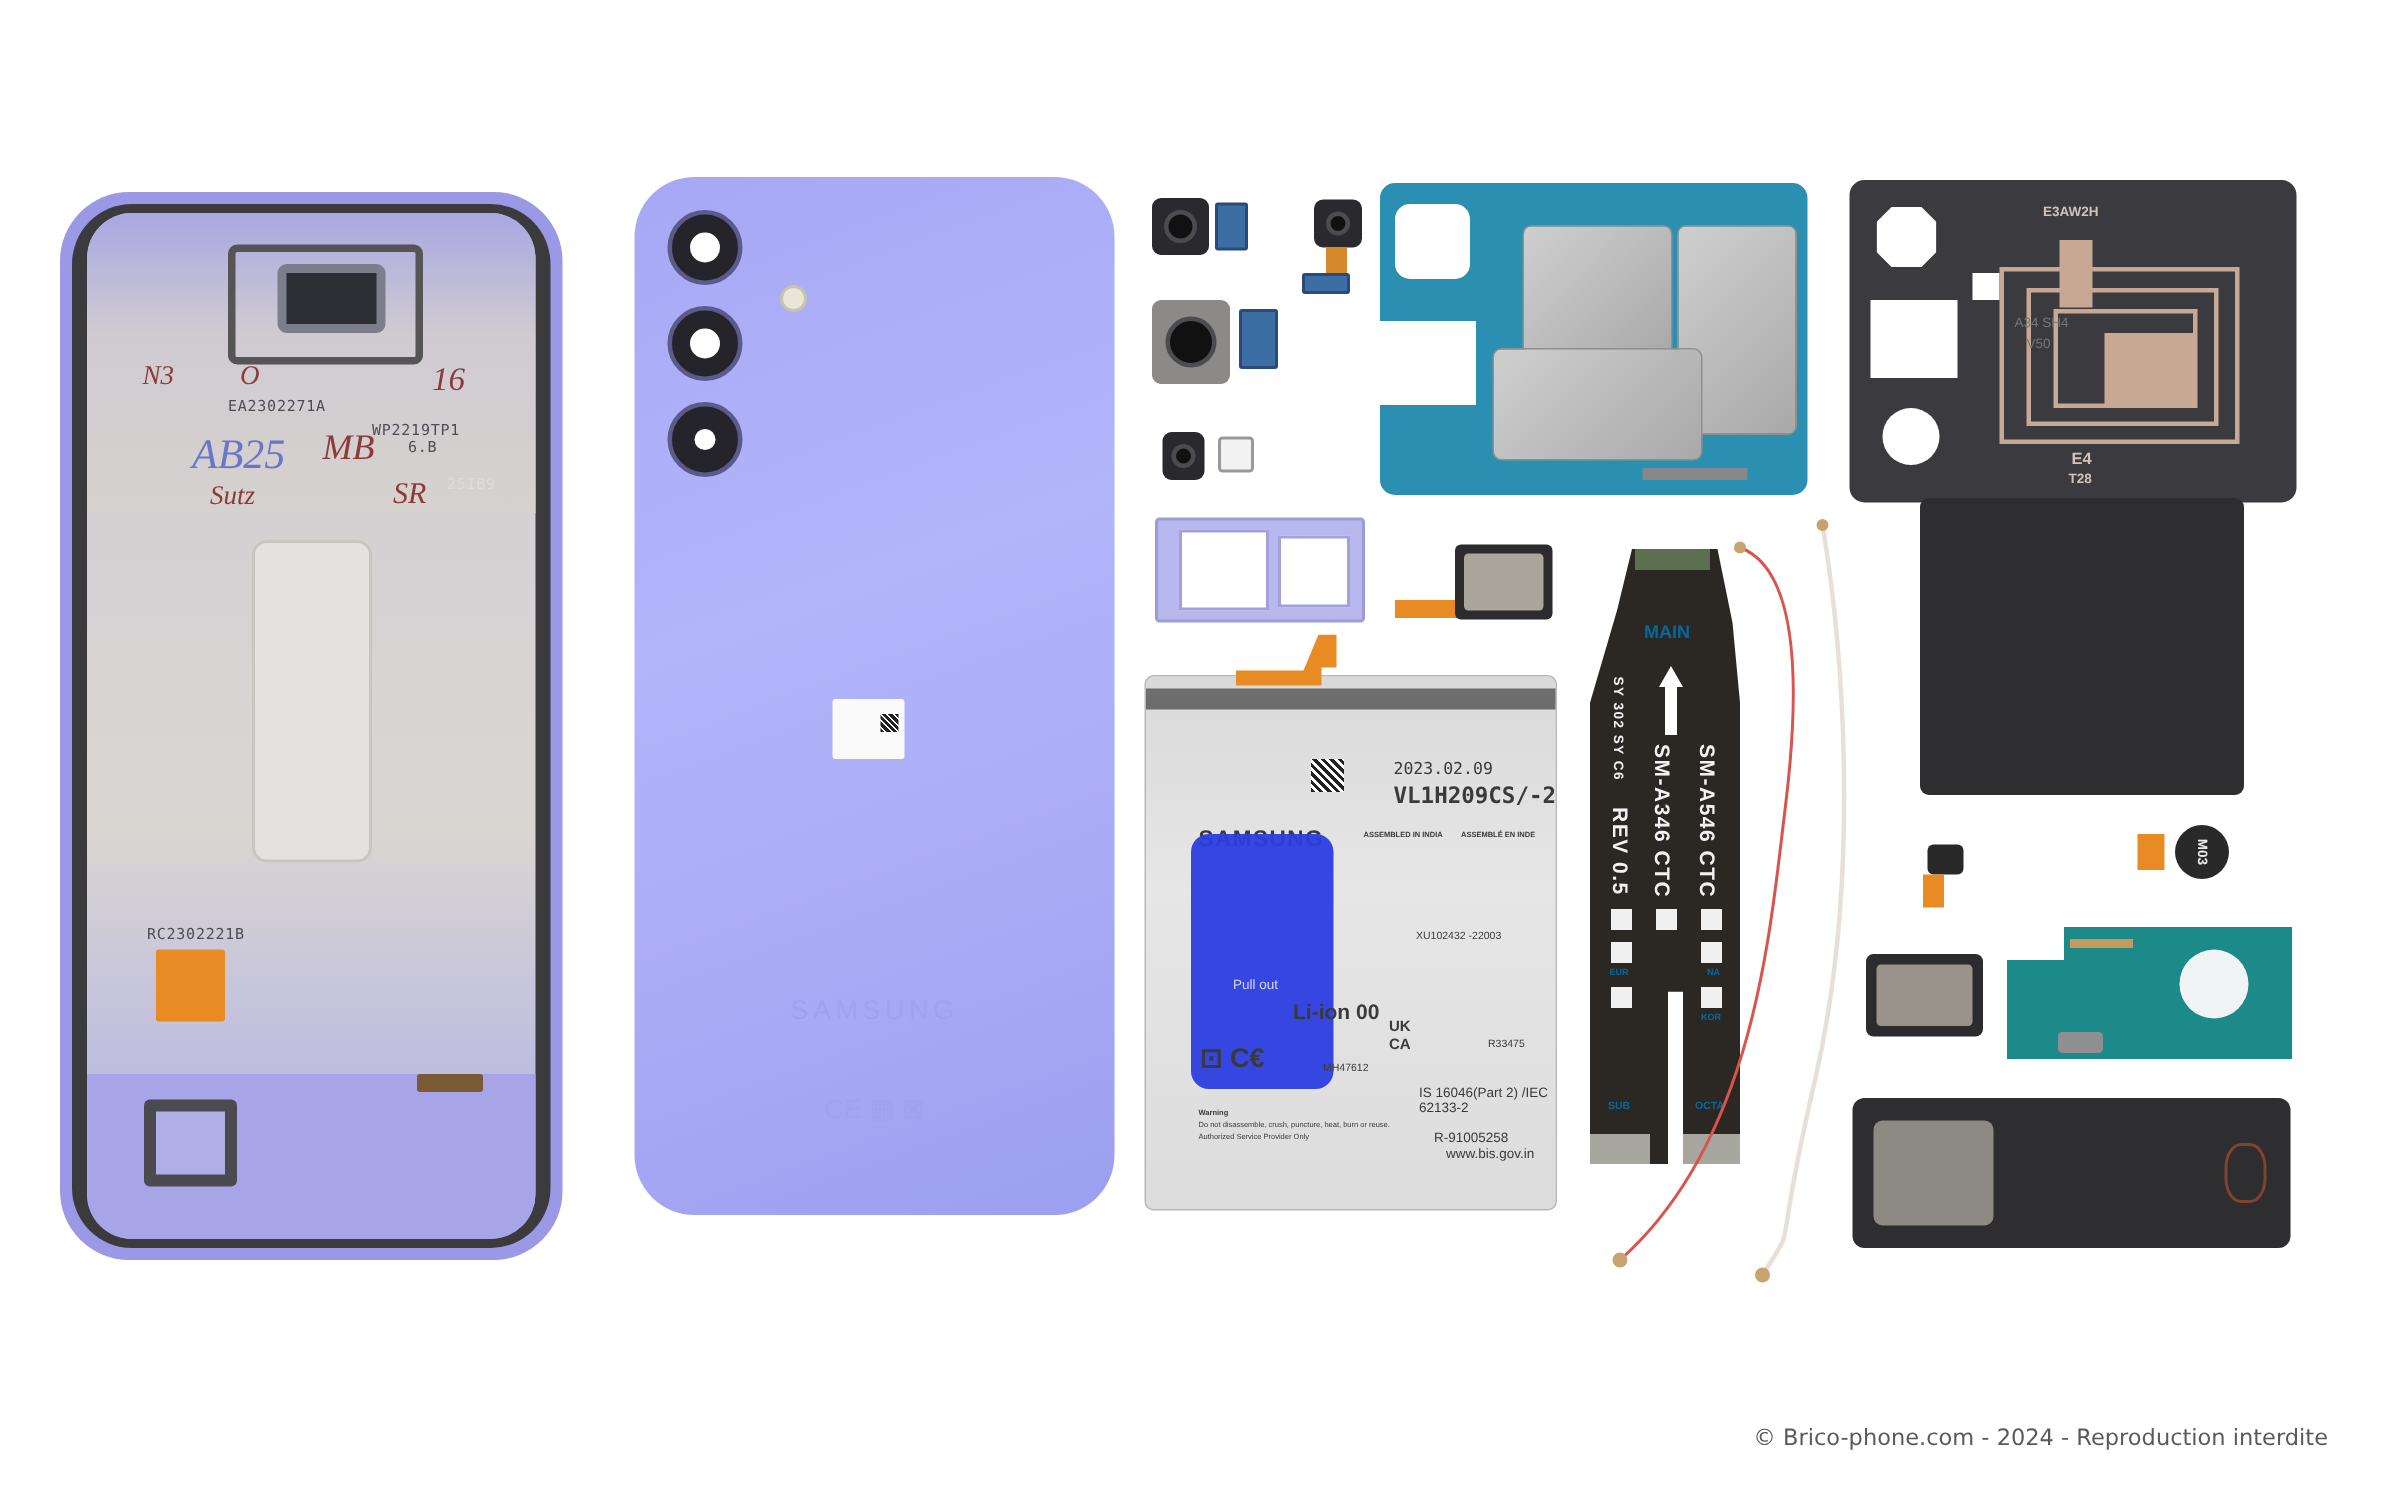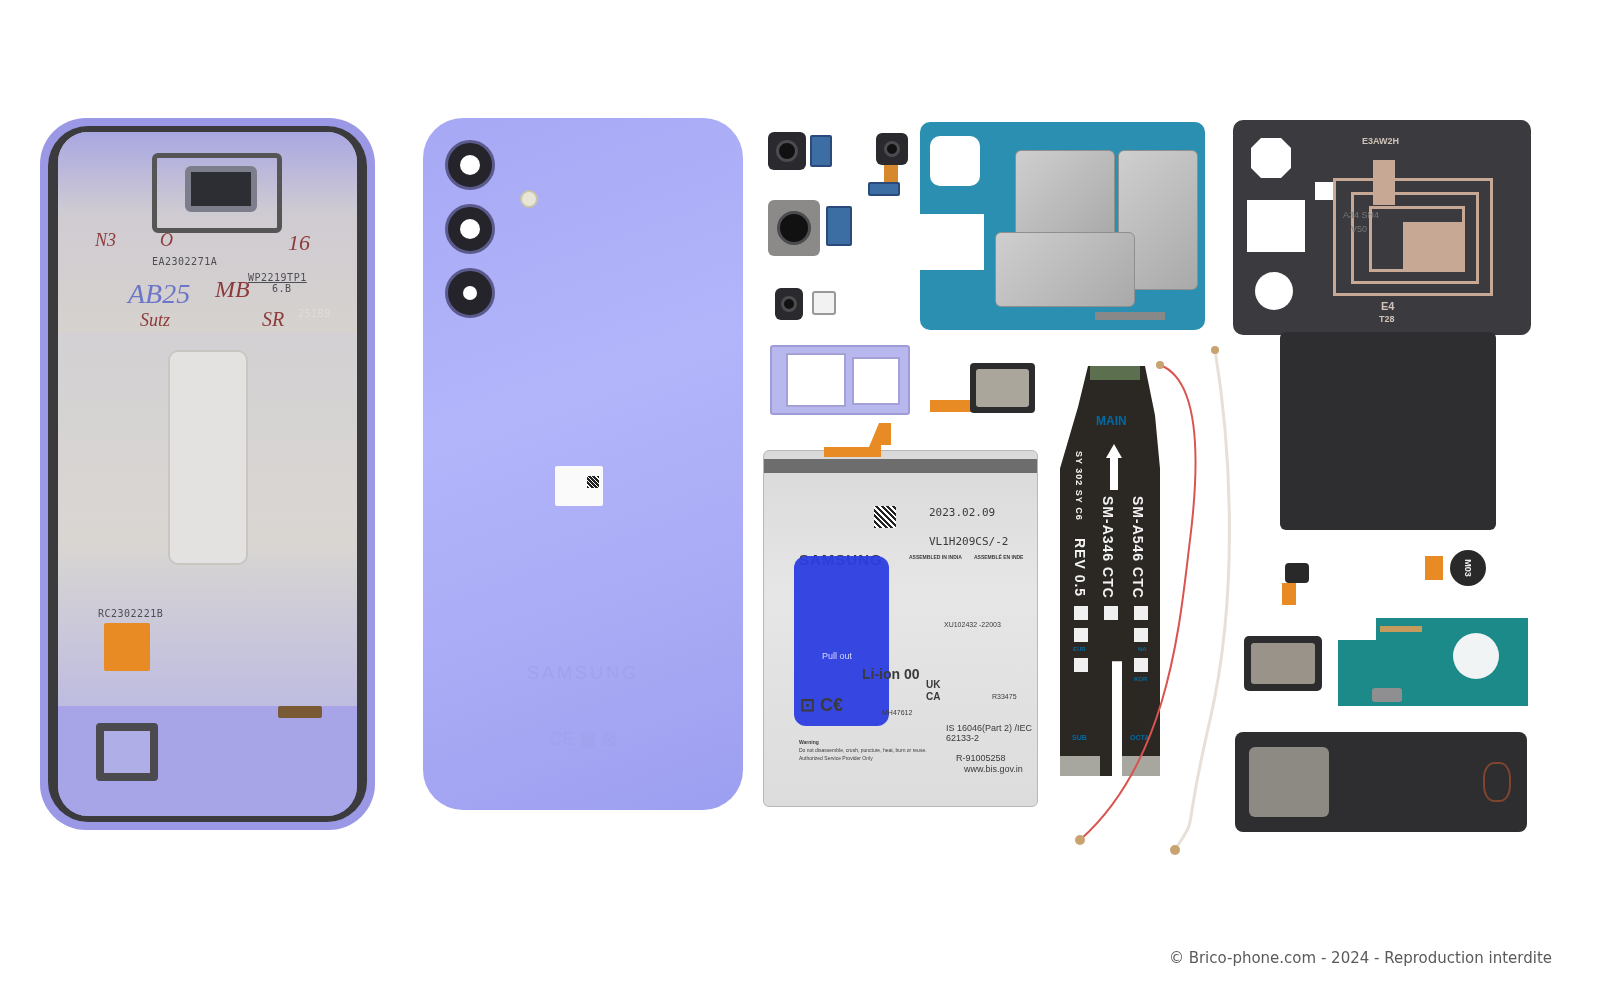--- a/index.html
+++ b/index.html
@@ -1,21 +1,21 @@
 <!DOCTYPE html>
 <html><head>
 <meta charset="utf-8">
 <style>
   * { box-sizing: border-box; margin: 0; padding: 0; }
   html, body { width: 1600px; height: 999px; background: #ffffff; overflow: hidden; }
   body { position: relative; font-family: "Liberation Sans", sans-serif; }
   .abs { position: absolute; }
 
   
-  .frame { left: 40px; top: 118px; width: 335px; height: 712px; border-radius: 46px;
+  .frame { left: 40px; top: 128px; width: 335px; height: 712px; border-radius: 46px;
     background: #9b98e6; padding: 24px; }
   .frame-inner { position: absolute; left: 8px; top: 8px; right: 8px; bottom: 8px; border-radius: 40px;
     background: #3b3b3e; }
   .frame-plate { position: absolute; left: 18px; top: 14px; right: 18px; bottom: 14px; border-radius: 30px;
     background: linear-gradient(180deg,#bdbcd8 0%, #d3d0d4 25%, #d9d6d2 60%, #bdbbe0 85%, #a8a6e5 100%); }
   .frame-top { position: absolute; left: 18px; top: 14px; right: 18px; height: 200px; border-radius: 30px 30px 0 0;
     background: linear-gradient(180deg,#a9a7e2 0%, #cfcbd2 40%, #d6d2ce 100%); }
   .frame-bottom { position: absolute; left: 18px; bottom: 14px; right: 18px; height: 110px; border-radius: 0 0 30px 30px;
     background: #a7a5e8; }
   .earpiece-slot { position: absolute; left: 145px; top: 48px; width: 72px; height: 46px; border-radius: 6px;
@@ -124,21 +124,21 @@
 
   <span class="ink" style="left:55px;top:112px;font-size:18px;">N3</span>
   <span class="ink" style="left:120px;top:112px;font-size:18px;">O</span>
   <span class="ink" style="left:248px;top:112px;font-size:22px;">16</span>
   <span class="ink blue" style="left:88px;top:160px;font-size:28px;">AB25</span>
   <span class="ink" style="left:100px;top:192px;font-size:18px;">Sutz</span>
   <span class="ink" style="left:175px;top:158px;font-size:24px;">MB</span>
   <span class="ink" style="left:222px;top:190px;font-size:20px;">SR</span>
 
   <span class="print" style="left:112px;top:138px;">EA2302271A</span>
-  <span class="print" style="left:208px;top:154px;text-decoration:underline;">WP2219TP1</span>
+  <span class="print" style="left:208px;top:154px;">WP2219TP1</span>
   <span class="print" style="left:232px;top:165px;">6.B</span>
   <span class="print" style="left:258px;top:190px;color:#ddd;">25IB9</span>
   <span class="print" style="left:58px;top:490px;">RC2302221B</span>
 </div>
 
 <div class="abs back">
   <div class="lens" style="top:22px;"></div>
   <div class="lens" style="top:86px;"></div>
   <div class="lens small" style="top:150px;"></div>
   <div class="flash"></div>
@@ -207,21 +207,21 @@
     <div class="ear-speaker-in"></div>
   </div>
 
 <div class="abs battery">
   <svg class="bat-tab" viewBox="0 0 90 40">
     <path d="M55 0 h12 v22 h-10 v12 h-60 v-10 h48 z" fill="#e88b24"></path>
   </svg>
   <div class="abs" style="left:0;top:8px;width:100%;height:14px;background:#6d6d6d;"></div>
   <div class="abs" style="left:110px;top:55px;width:22px;height:22px;background:repeating-linear-gradient(45deg,#222 0 2px,#fff 2px 4px);"></div>
   <span class="bat-text" style="left:165px;top:55px;font-family:'DejaVu Sans Mono',monospace;font-size:11px;">2023.02.09</span>
-  <span class="bat-text" style="left:165px;top:84px;font-family:'DejaVu Sans Mono',monospace;font-size:11px;">VL1H209CS/-2</span>
+  <span class="bat-text" style="left:165px;top:70px;font-family:'DejaVu Sans Mono',monospace;font-size:15px;font-weight:bold;">VL1H209CS/-2</span>
   <span class="bat-text" style="left:35px;top:100px;font-weight:bold;font-size:15px;letter-spacing:1px;">SAMSUNG</span>
   <span class="bat-text" style="left:145px;top:103px;font-size:5px;font-weight:bold;">ASSEMBLED IN INDIA</span>
   <span class="bat-text" style="left:210px;top:103px;font-size:5px;font-weight:bold;">ASSEMBLÉ EN INDE</span>
   <div class="bat-blue"></div>
   <span class="bat-text" style="left:58px;top:200px;font-size:9px;color:#d5d8ff;">Pull out</span>
   <span class="bat-text" style="left:98px;top:215px;font-weight:bold;font-size:14px;">Li-ion 00</span>
   <span class="bat-text" style="left:180px;top:170px;font-size:7px;">XU102432 -22003</span>
   <span class="bat-text" style="left:162px;top:228px;font-weight:bold;font-size:10px;width:26px;line-height:12px;">UK CA</span>
   <span class="bat-text" style="left:228px;top:242px;font-size:7px;">R33475</span>
   <span class="bat-text" style="left:36px;top:243px;font-size:18px;font-weight:bold;">⊡ C€</span>

